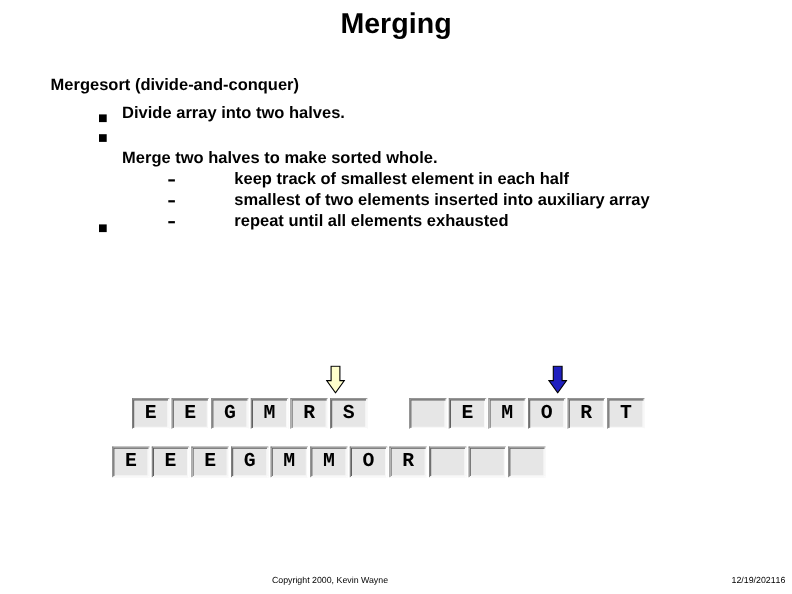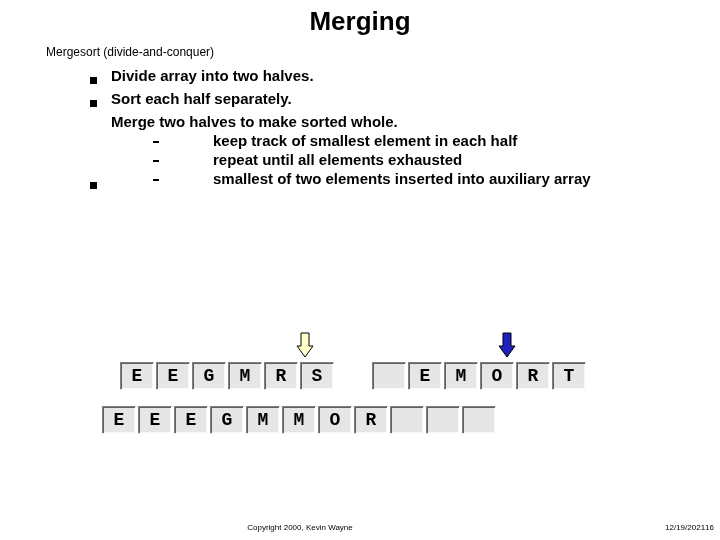--- a/index.html
+++ b/index.html
@@ -13,23 +13,23 @@
     position: relative;
     overflow: hidden;
   }
   .title {
     text-align: center;
     font-weight: bold;
     font-size: 26px;
     padding-top: 6px;
   }
   .subtitle {
-    font-weight: normal;
-    font-size: 12px;
-    margin: 8px 0 8px 46px;
+    font-weight: bold;
+    font-size: 15px;
+    margin: 32px 0 8px 46px;
   }
   .bullet-list {
     margin-left: 90px;
     font-size: 15px;
     font-weight: bold;
   }
   .bullet-item {
     display: flex;
     align-items: flex-end;
     margin: 6px 0;
@@ -121,38 +121,37 @@
 
 <div class="subtitle">Mergesort  (divide-and-conquer)</div>
 
 <div class="bullet-list">
   <div class="bullet-item">
     <div class="sq"></div>
     <div>Divide array into two halves.</div>
   </div>
   <div class="bullet-item">
     <div class="sq"></div>
-    <div>Sort each half separately.</div>
   </div>
   <div class="bullet-item">
     <div class="sq"></div>
     <div style="flex:1">
       <div>Merge two halves to make sorted whole.</div>
       <div class="sub-list">
         <div class="sub-item">
           <div class="dash"></div>
           <div>keep track of smallest element in each half</div>
         </div>
         <div class="sub-item">
           <div class="dash"></div>
-          <div>repeat until all elements exhausted</div>
+          <div>smallest of two elements inserted into auxiliary array</div>
         </div>
         <div class="sub-item">
           <div class="dash"></div>
-          <div>smallest of two elements inserted into auxiliary array</div>
+          <div>repeat until all elements exhausted</div>
         </div>
       </div>
     </div>
   </div>
 </div>
 
 <svg class="arrow arrow-yellow" viewBox="0 0 18 26">
   <path d="M5 1 H13 V14 H17 L9 25 L1 14 H5 Z" fill="#ffffcc" stroke="#000" stroke-width="1"></path>
 </svg>
 <svg class="arrow arrow-blue" viewBox="0 0 18 26">

